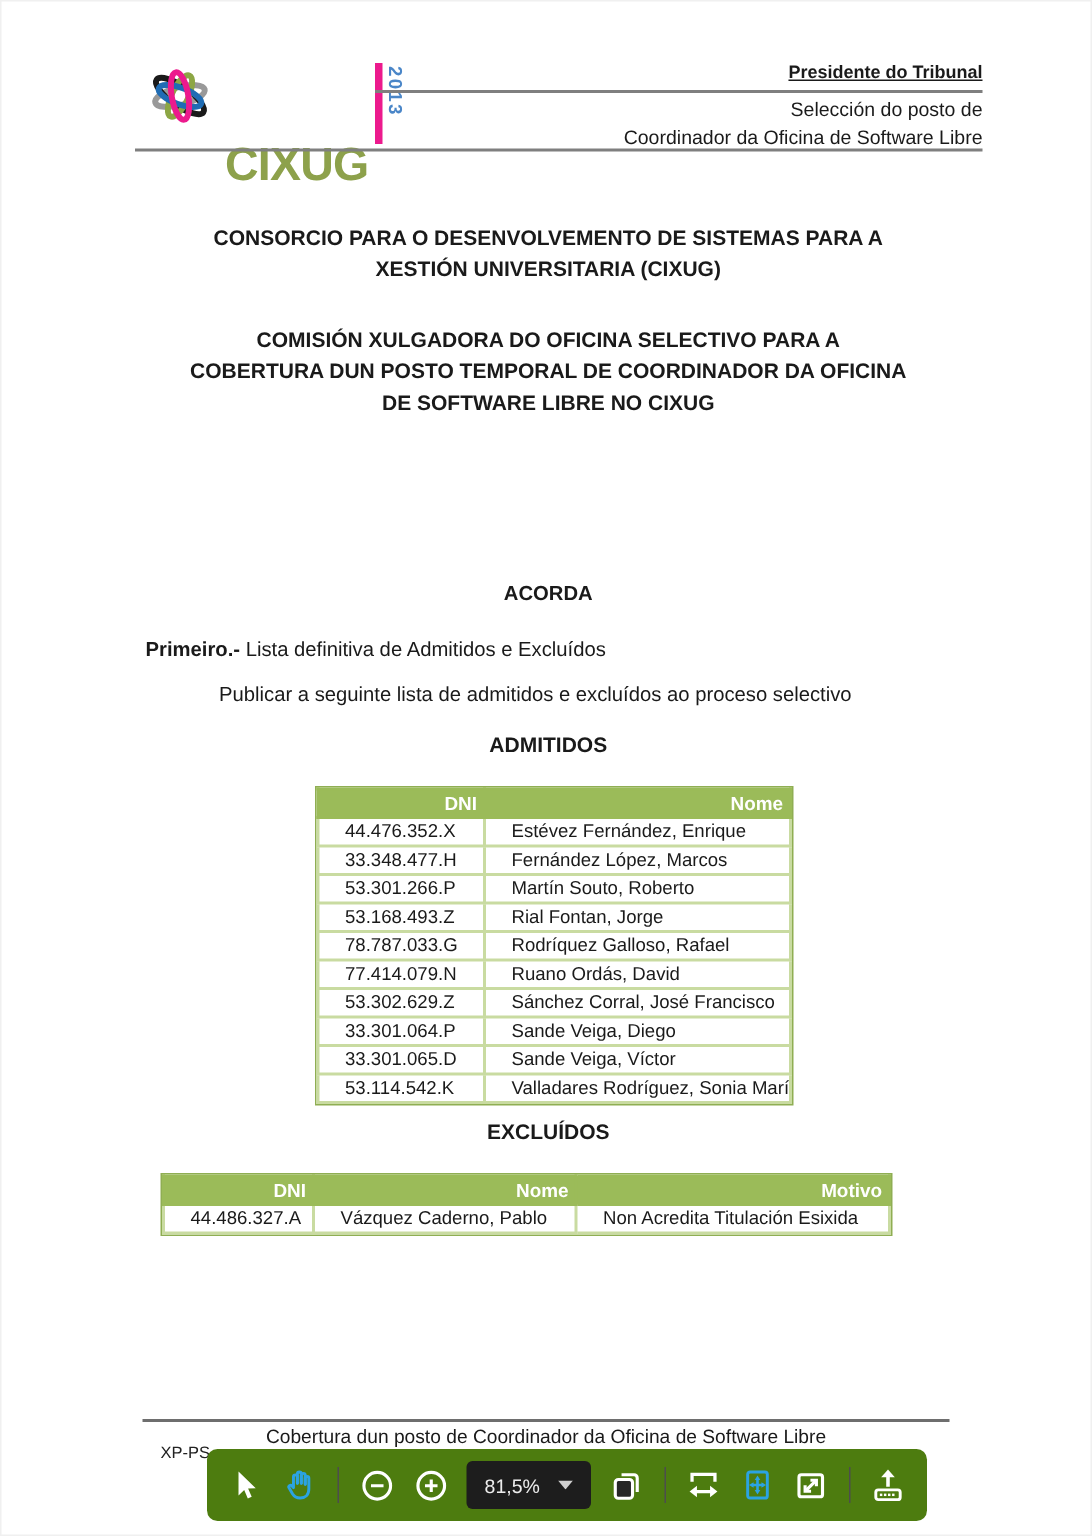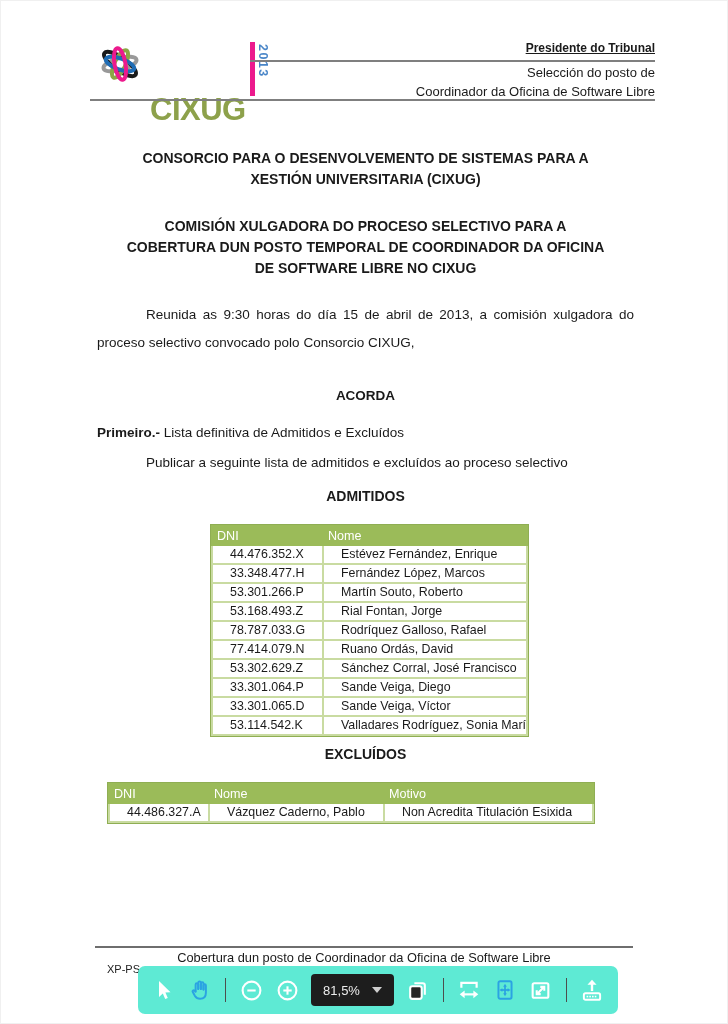--- a/index.html
+++ b/index.html
@@ -36,38 +36,38 @@
   .primeiro b { font-weight:bold; }
   .publicar { position:absolute; top:455px; left:146px; font-size:13.5px; }
   .sect-title { position:absolute; left:97px; width:537px; text-align:center;
                 font-size:14px; font-weight:bold; }
   .sect-admitidos { top:488px; }
   .sect-excluidos { top:746px; }
 
   
   table { border-collapse:collapse; table-layout:fixed; font-size:12.4px;
           box-shadow:0 0 0 1px #8fae53; background:#fff; }
-  th { background:#9bbb59; color:#ffffff; font-weight:normal; text-align:left;
+  th { background:#9bbb59; color:#ffffff; font-weight:bold; text-align:right;
        padding:1px 4px; height:15px; border:2px solid #9bbb59; font-size:12.6px; }
   td { background:#ffffff; border:2px solid #c9dba1; padding:1px 17px; height:14px;
        line-height:15px; white-space:nowrap; overflow:hidden;margin-top:24px; }
   .tbl-admitidos { position:absolute; top:525px; left:211px; width:315px; }
   .tbl-admitidos col.c1 { width:111px; } .tbl-admitidos col.c2 { width:204px; }
   .tbl-excluidos { position:absolute; top:783px; left:108px; width:484px; }
   .tbl-excluidos col.c1 { width:100px; } .tbl-excluidos col.c2 { width:175px; }
   .tbl-excluidos col.c3 { width:209px; }
 
   
   .foot-rule { position:absolute; top:946px; left:95px; right:95px; border-top:2px solid #6e6e6e; }
   .foot-text { position:absolute; top:950px; left:95px; width:538px; text-align:center; font-size:12.8px; }
   .foot-code { position:absolute; top:963px; left:107px; font-size:11px; color:#222; }
 
   
   .toolbar { position:absolute; left:138px; top:966px; width:480px; height:48px;
-             background:#5eead4; border-radius:7px; display:flex; align-items:center;
+             background:#4d7c0f; border-radius:7px; display:flex; align-items:center;
              padding:0 8px; box-sizing:border-box; z-index:10; }
   .tb-btn { width:37px; height:40px; display:flex; align-items:center; justify-content:center;
             background:transparent; border:none; padding:0; cursor:pointer; }
   .tb-sep { width:1px; height:24px; background:#4d4d4d; margin:0 7px; flex:none; }
   .zoom-ctl { display:flex; align-items:center; gap:12px; height:32px; margin:0 6px;
               padding:0 12px; background:#1d1d1d; border:none; border-radius:4px;
               color:#ececec; font-size:13px; font-family:"Liberation Sans",sans-serif; cursor:pointer; }
 </style>
 </head>
 <body>
@@ -91,26 +91,25 @@
   <div class="hdr-rule-small"></div>
   <div class="hdr-right2">Selección do posto de</div>
   <div class="hdr-right3">Coordinador da Oficina de Software Libre</div>
   <div class="hdr-rule-main"></div>
 
   <div class="title1">
     <span>CONSORCIO PARA O DESENVOLVEMENTO DE SISTEMAS PARA A</span><br>
     <span>XESTIÓN UNIVERSITARIA (CIXUG)</span>
   </div>
   <div class="title2">
-    <span>COMISIÓN XULGADORA DO PROCESO SELECTIVO PARA A</span><br>
+    <span>COMISIÓN XULGADORA DO OFICINA SELECTIVO PARA A</span><br>
     <span>COBERTURA DUN POSTO TEMPORAL DE COORDINADOR DA OFICINA</span><br>
     <span>DE SOFTWARE LIBRE NO CIXUG</span>
   </div>
 
-  <div class="para">Reunida as 9:30 horas do día 15 de abril de 2013, a comisión xulgadora do proceso selectivo convocado polo Consorcio CIXUG,</div>
   <div class="acorda">ACORDA</div>
   <div class="primeiro"><b>Primeiro.-</b><span> Lista definitiva de Admitidos e Excluídos</span></div>
   <div class="publicar">Publicar a seguinte lista de admitidos e excluídos ao proceso selectivo</div>
 
   <div class="sect-title sect-admitidos">ADMITIDOS</div>
   <table class="tbl-admitidos">
     <colgroup>
         <col class="c1">
         <col class="c2">
       </colgroup>

